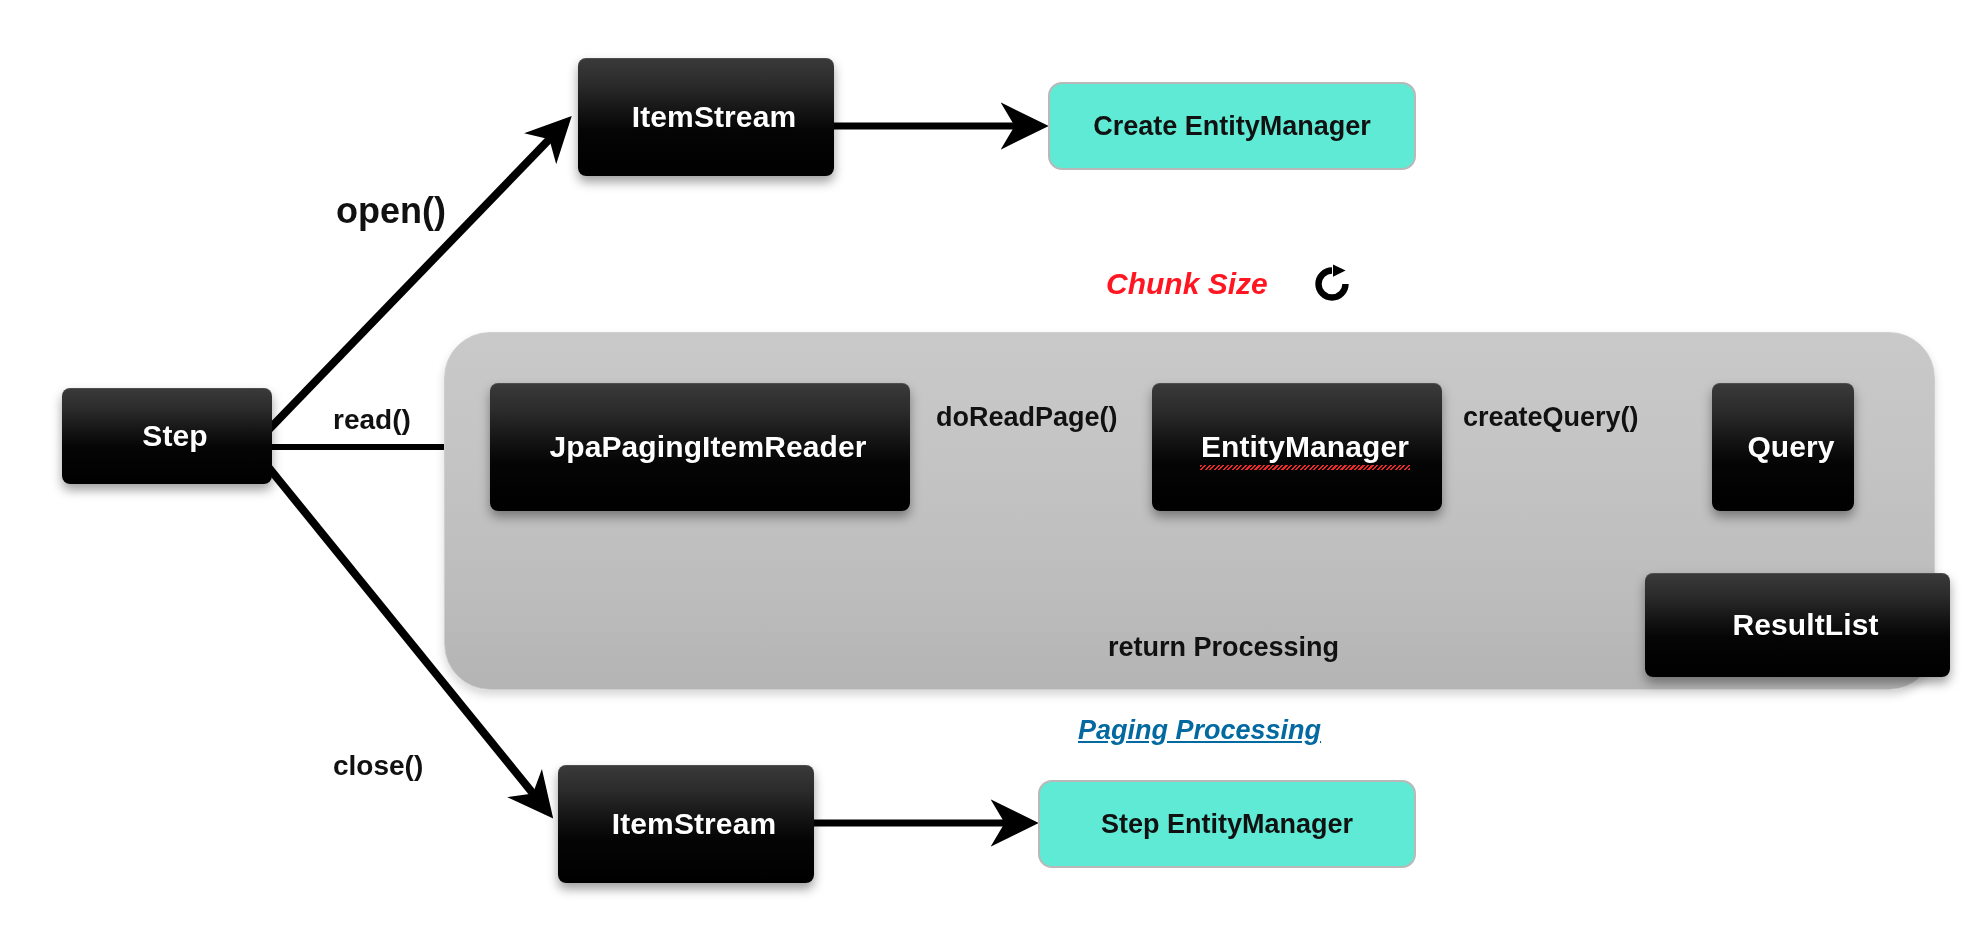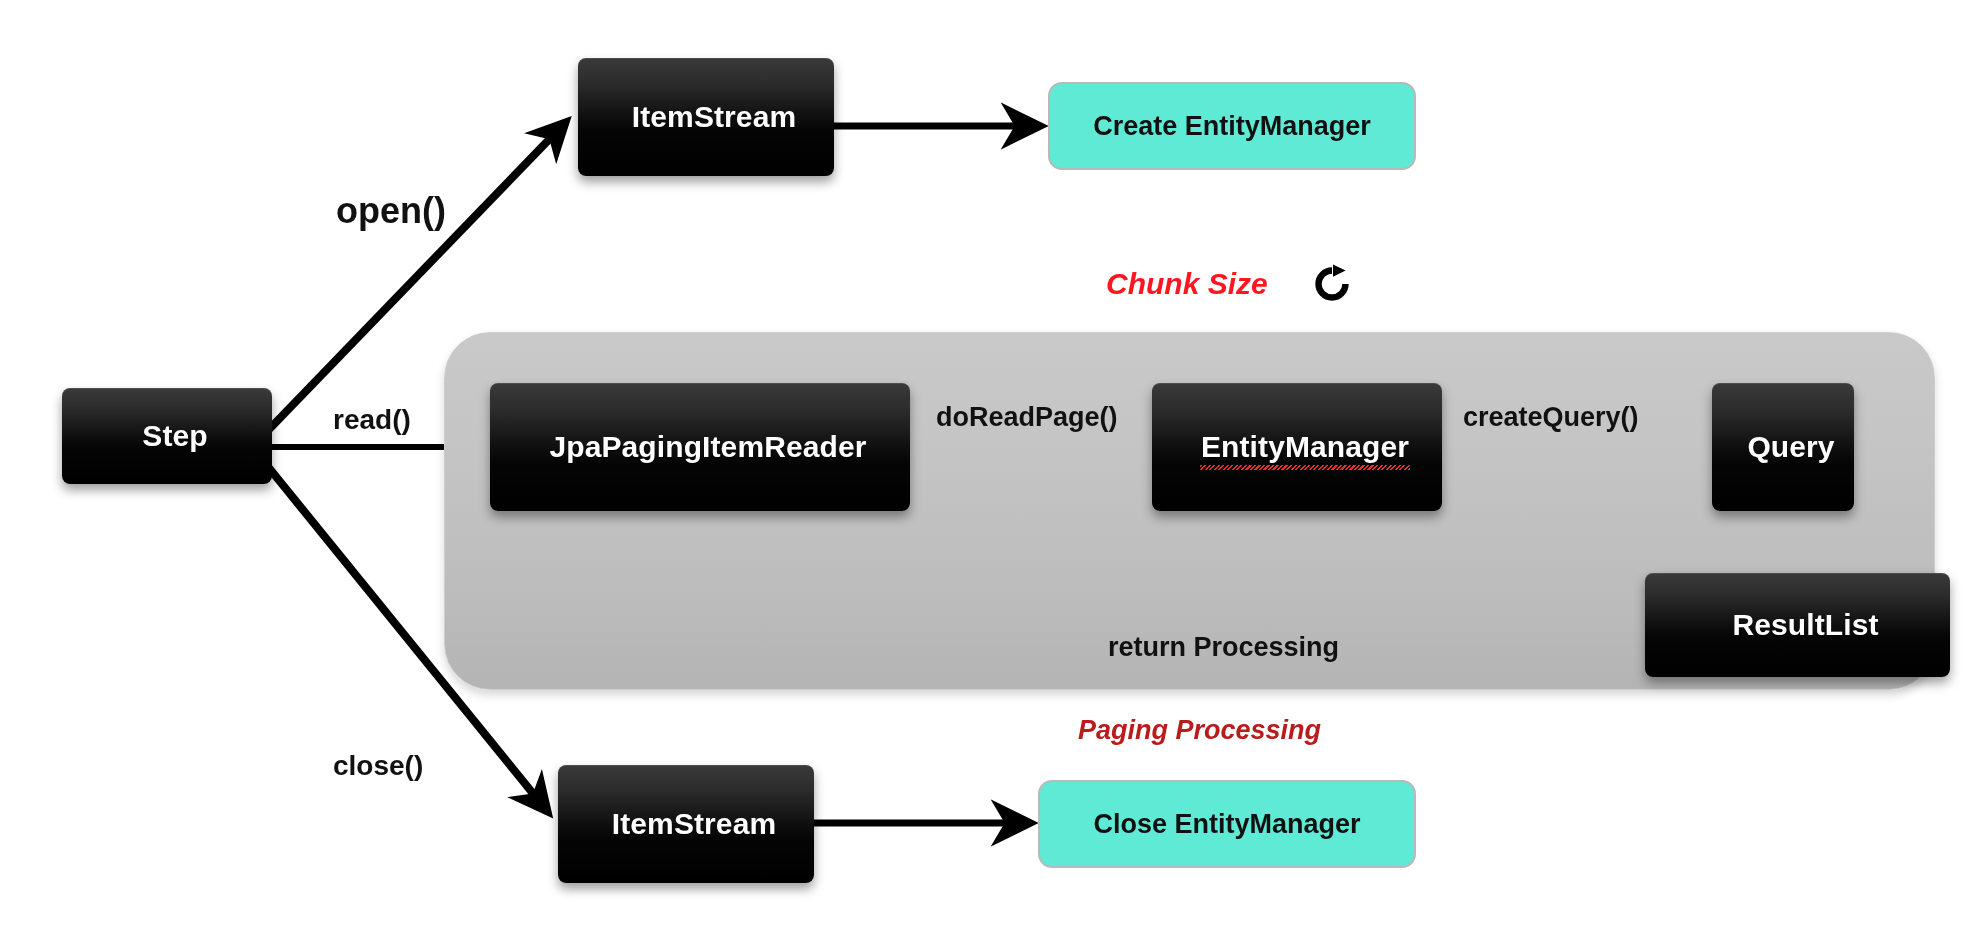--- a/index.html
+++ b/index.html
@@ -81,21 +81,21 @@
     position: absolute;
     font-style: italic;
     font-weight: bold;
     white-space: nowrap;
     z-index: 4;
     display: flex;
     align-items: center;
     gap: 10px;
   }
   .caption-chunk { color: #ff1620; }
-  .caption-paging { color: #b91c1c; }
+  .caption-paging { color: #0369a1; text-decoration: underline; }
 
   .refresh-icon {
     display: inline-block;
     width: 40px;
     height: 40px;
     vertical-align: middle;
   }
 
   
   .squiggle {
@@ -203,16 +203,16 @@
 
   <div class="node-dark" style="left:1645px; top:573px; width:305px; height:104px; font-size:30px;">
     <span>ResultList</span>
   </div>
 
   <div class="node-dark" style="left:558px; top:765px; width:256px; height:118px; font-size:30px;">
     <span>ItemStream</span>
   </div>
 
   <div class="node-light" style="left:1038px; top:780px; width:378px; height:88px; font-size:27px;">
-    <span>Close EntityManager</span>
+    <span>Step EntityManager</span>
   </div>
 
 </div>
 
 </body></html>

